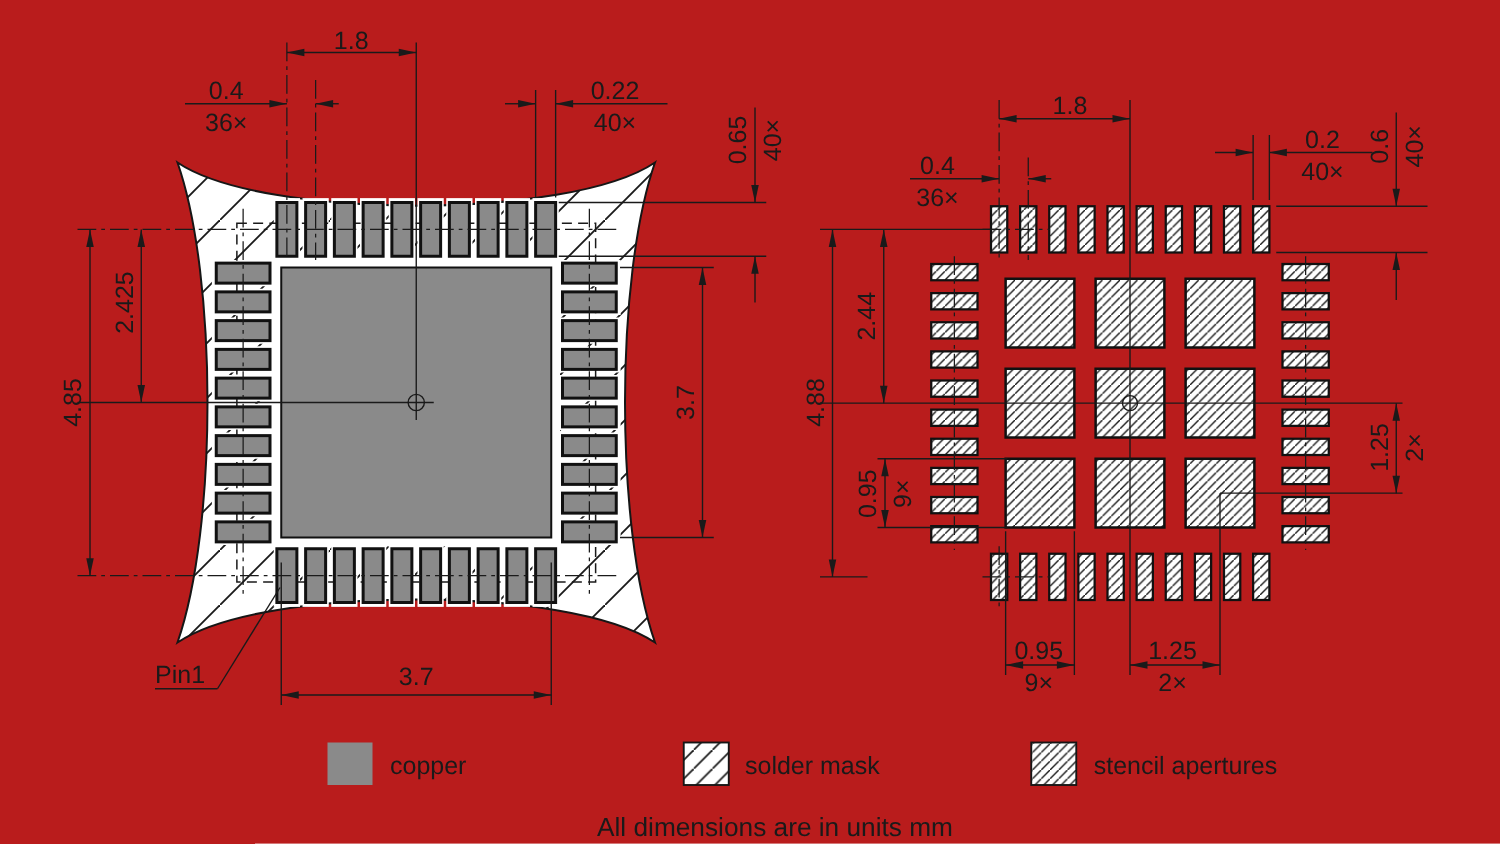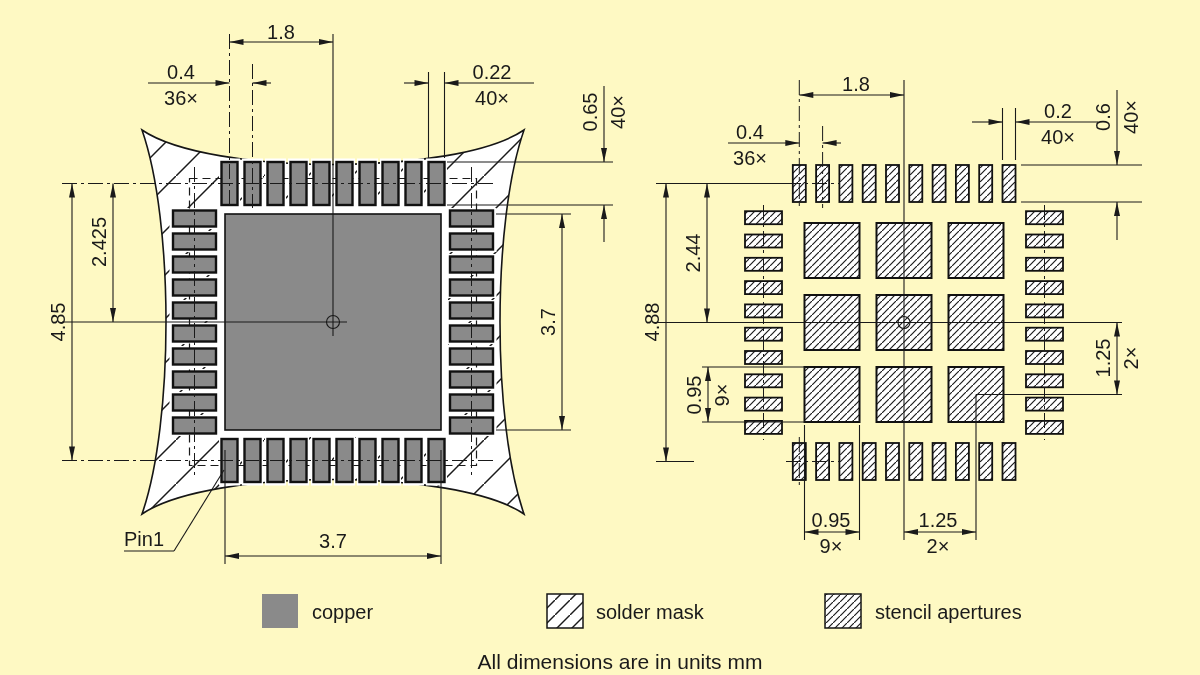--- a/index.html
+++ b/index.html
@@ -1,16 +1,16 @@
 <!DOCTYPE html>
 <html><head>
 <meta charset="utf-8">
 <style>
   html,body{margin:0;padding:0;background:#ffffff;}
-  .page{width:1200px;height:675px;background:#fef9c3;position:relative;overflow:hidden;}
+  .page{width:1200px;height:675px;background:#b91c1c;position:relative;overflow:hidden;}
   svg{display:block;}
   text{font-family:"Liberation Sans","DejaVu Sans",sans-serif;font-size:20px;fill:#1a1a1a;}
   text.note{font-size:21px;}
   .ln{stroke:#1a1a1a;stroke-width:1.1;fill:none;}
   .bd{stroke:#161616;stroke-width:1.6;fill:url(#hatchCoarse);}
   .dash{stroke:#1a1a1a;stroke-width:1.2;fill:none;stroke-dasharray:8 5;}
   .cl{stroke:#1a1a1a;stroke-width:1;fill:none;stroke-dasharray:15 4 3 4;}
   .wh{fill:#ffffff;stroke:none;}
   .pad{stroke:#111;stroke-width:2.4;}
   .cu{stroke:#111;stroke-width:1.6;}

